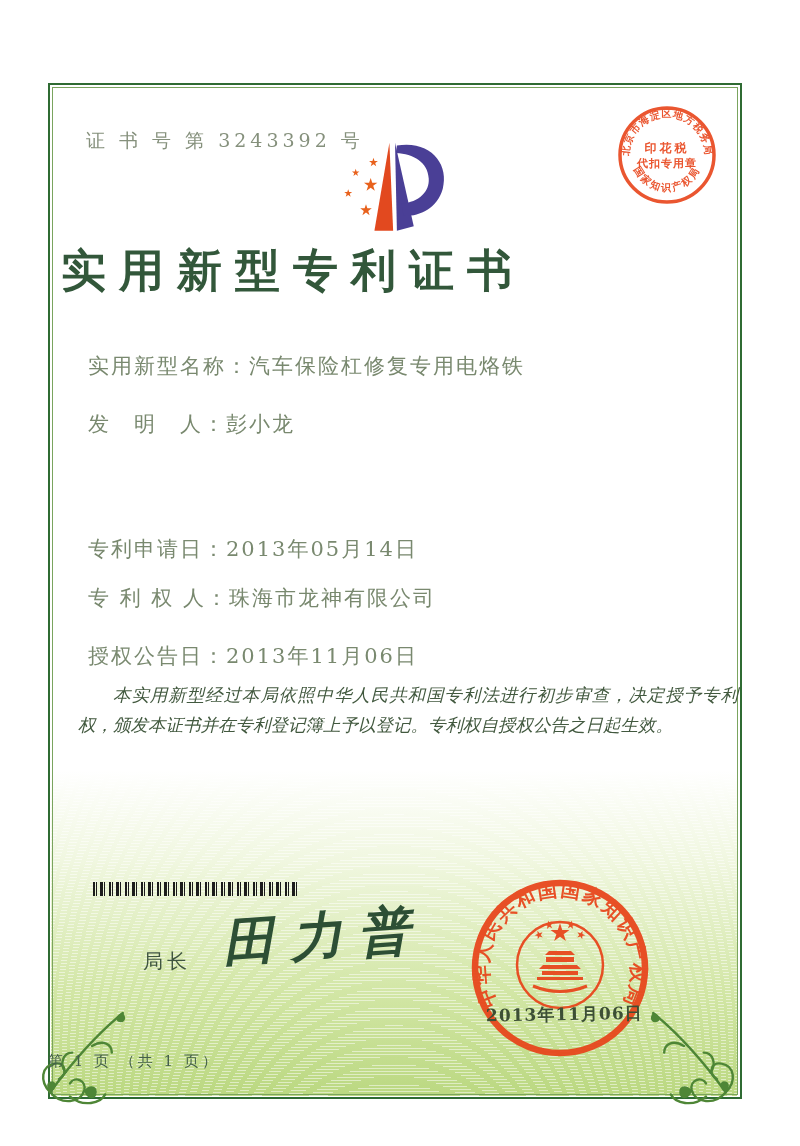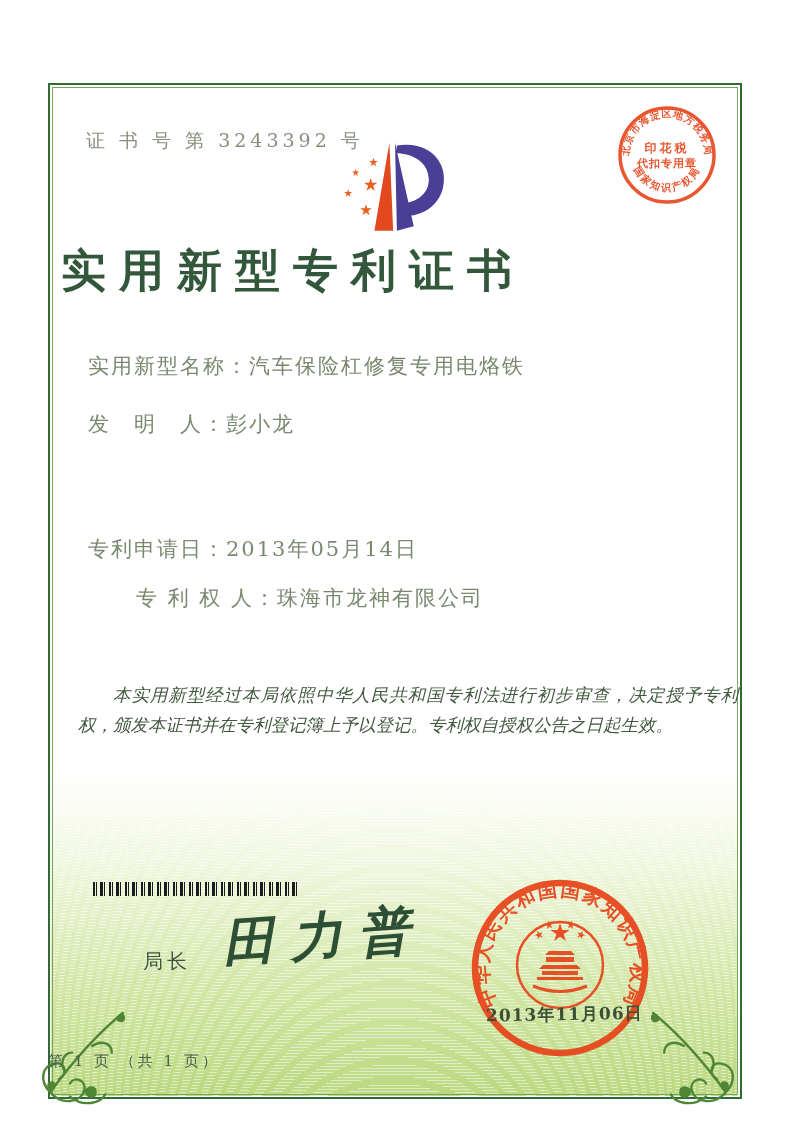--- a/index.html
+++ b/index.html
@@ -22,21 +22,21 @@
   .orn-br{left:640px;top:1002px;transform:scaleX(-1);}
 
   .certno{position:absolute;left:86px;top:128px;font-size:19px;letter-spacing:4px;color:#85907c;z-index:2;}
 
   .logo{position:absolute;left:335px;top:140px;z-index:2;}
 
   .title{position:absolute;left:48px;top:241px;width:690px;text-align:left;font-size:45px;font-weight:bold;
     letter-spacing:13px;color:#32573a;z-index:2;text-indent:13px;}
 
   .field{position:absolute;left:88px;width:620px;font-size:21px;color:#79896f;letter-spacing:2px;z-index:2;white-space:nowrap;}
-  .f0{top:352px;} .f1{top:410px;} .f2{top:468px;} .f3{top:535px;} .f4{top:584px;margin-left:48px;} .f5{top:642px;}
+  .f0{top:352px;} .f1{top:410px;} .f2{top:468px;} .f3{top:535px;} .f4{top:584px;} .f5{top:642px;}
 
   .body-text{position:absolute;left:78px;top:680px;width:660px;z-index:2;color:#42593f;
     font-size:17.5px;line-height:1.74;font-style:italic;text-align:justify;}
   .body-text p{margin:0;text-indent:2em;font-style:italic;}
 
   .barcode{position:absolute;left:93px;top:882px;width:205px;height:14px;z-index:2;
     background-image:repeating-linear-gradient(90deg,#1c1c1c 0 2px,transparent 2px 3px,#1c1c1c 3px 4px,transparent 4px 7px,#1c1c1c 7px 10px,transparent 10px 11px,#1c1c1c 11px 12px,transparent 12px 16px);}
 
   .director{position:absolute;left:143px;top:948px;font-size:20px;color:#3f5540;letter-spacing:4px;z-index:2;}
   .signature{position:absolute;left:222px;top:902px;font-size:52px;font-weight:600;font-style:italic;color:#2d4f35;
@@ -106,20 +106,21 @@
       <use href="#st" transform="translate(33,75) scale(6.5)"></use>
     </g>
   </svg>
 
   <div class="title">实用新型专利证书</div>
 
   <div class="field f1"><span>发　明　人：</span><span>彭小龙</span></div>
   <div class="field f0"><span>实用新型名称：</span><span>汽车保险杠修复专用电烙铁</span></div>
   <div class="field f3"><span>专利申请日：</span><span>2013年05月14日</span></div>
   <div class="field f4"><span>专 利 权 人：</span><span>珠海市龙神有限公司</span></div>
+  <div class="field f5"><span>授权公告日：</span><span>2013年11月06日</span></div>
 
   <div class="body-text">
     <p>本实用新型经过本局依照中华人民共和国专利法进行初步审查，决定授予专利权，颁发本证书并在专利登记簿上予以登记。专利权自授权公告之日起生效。</p>
   </div>
 
   <div class="barcode"></div>
 
   <div class="director">局长</div>
   <div class="signature">田力普</div>
 

